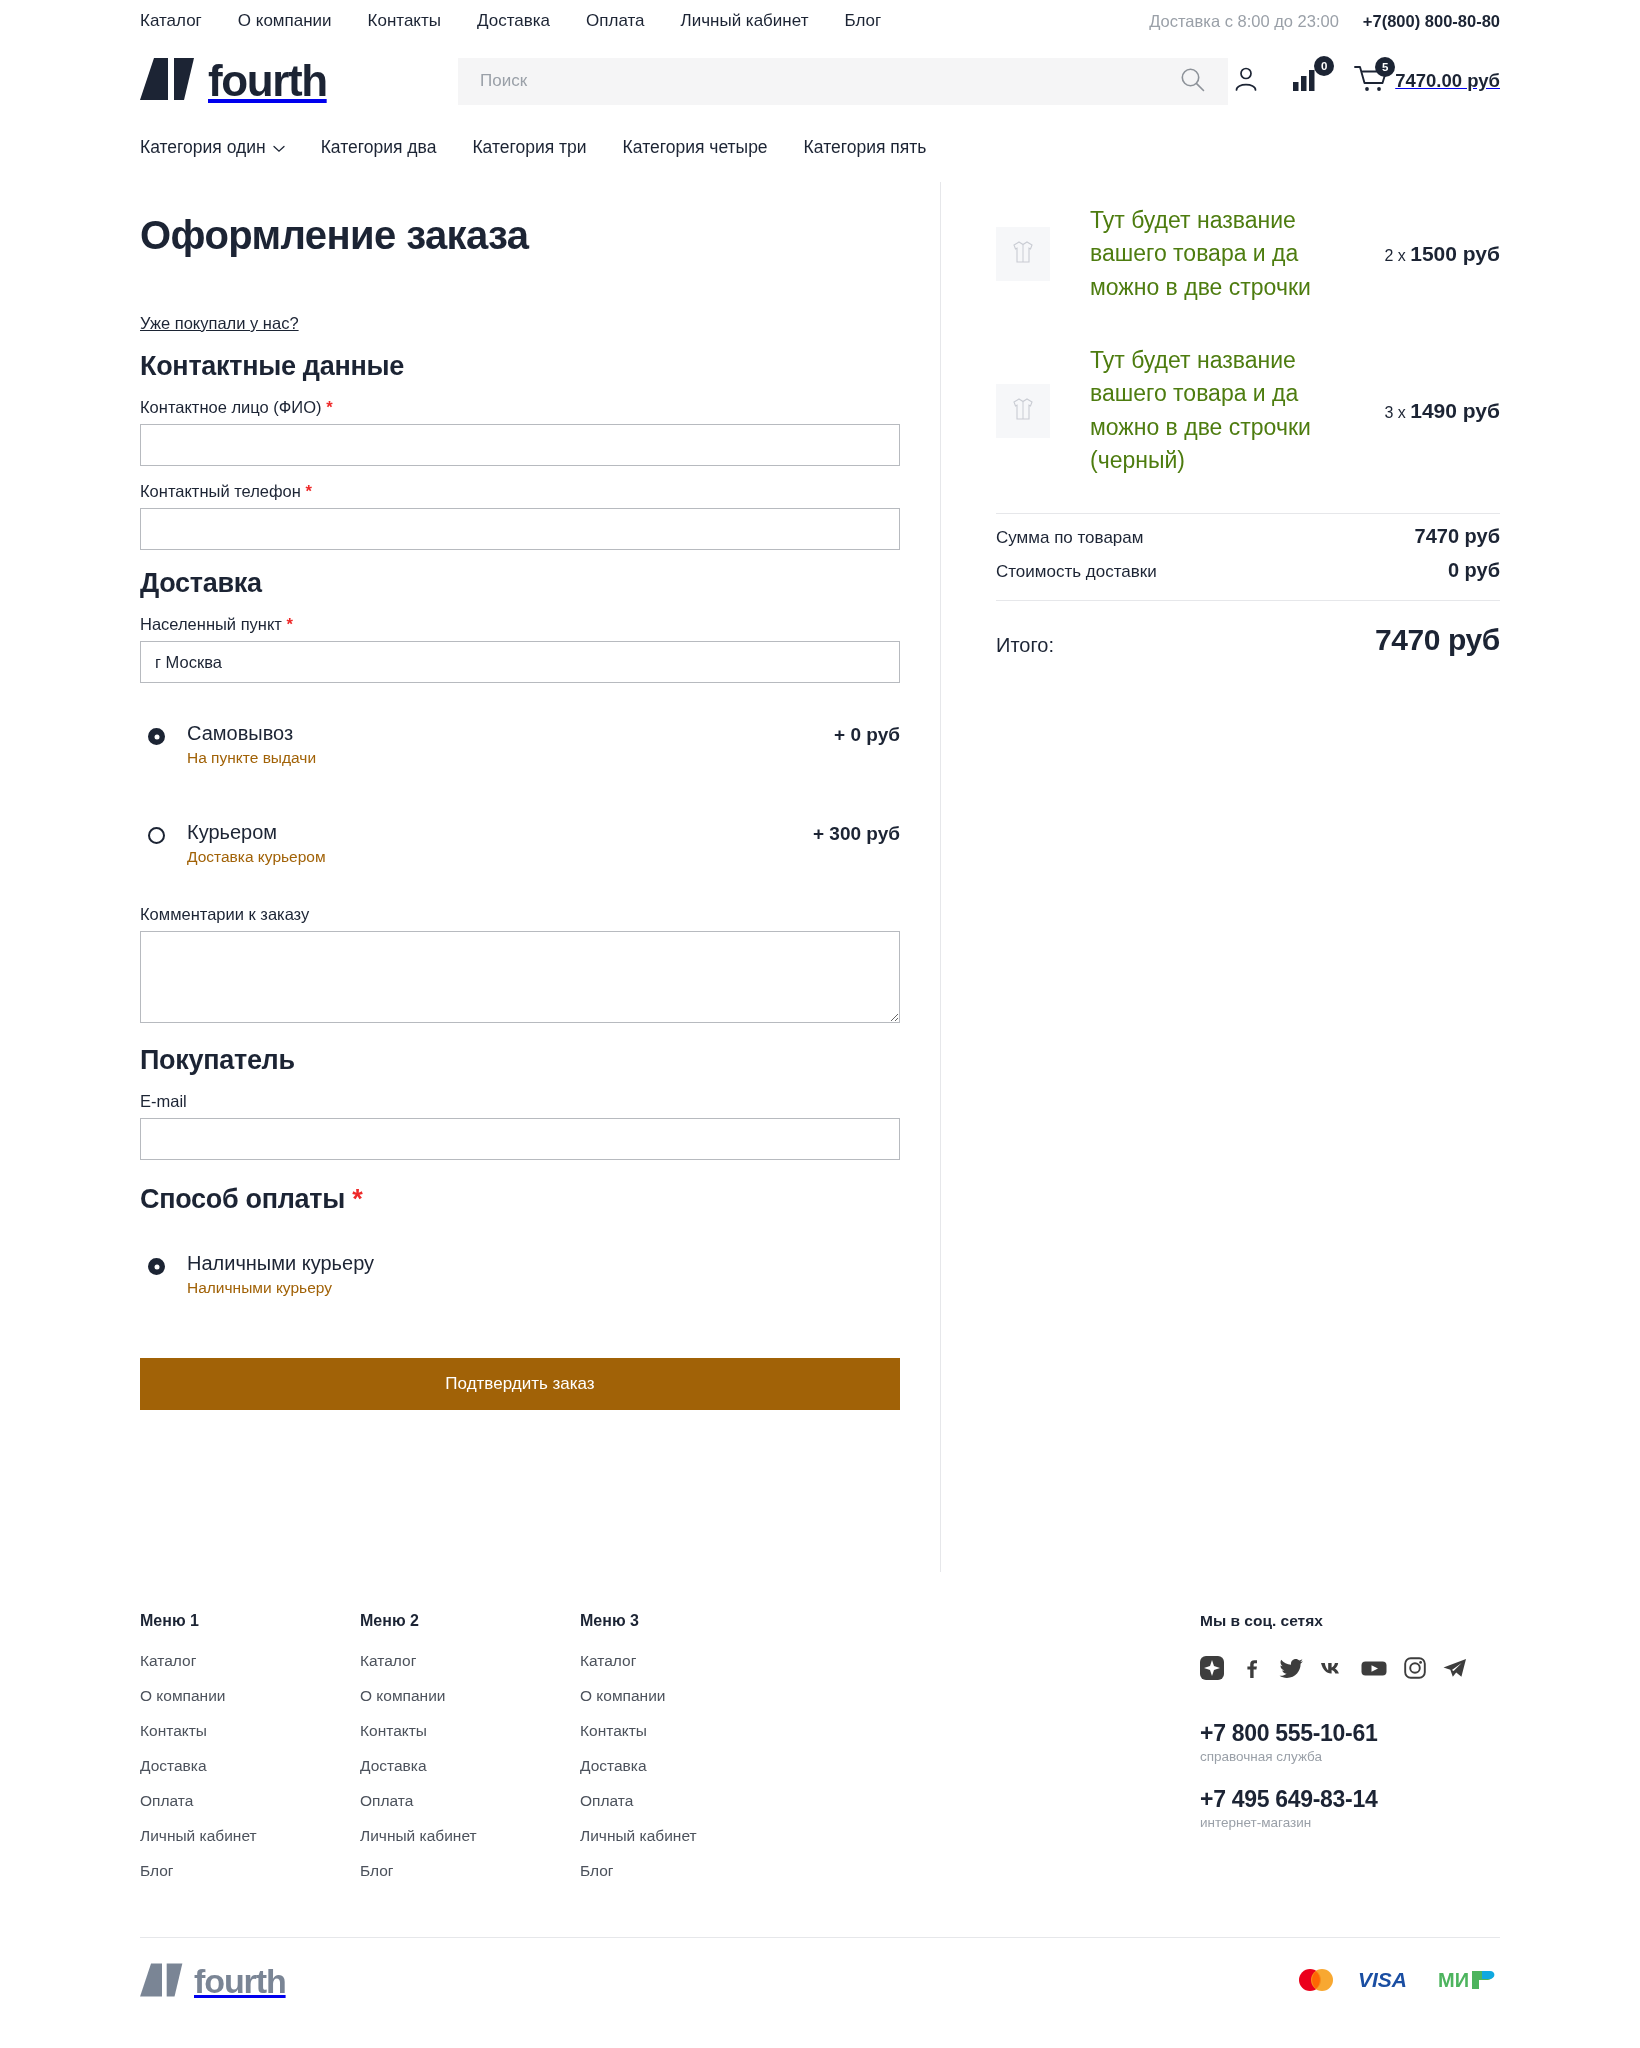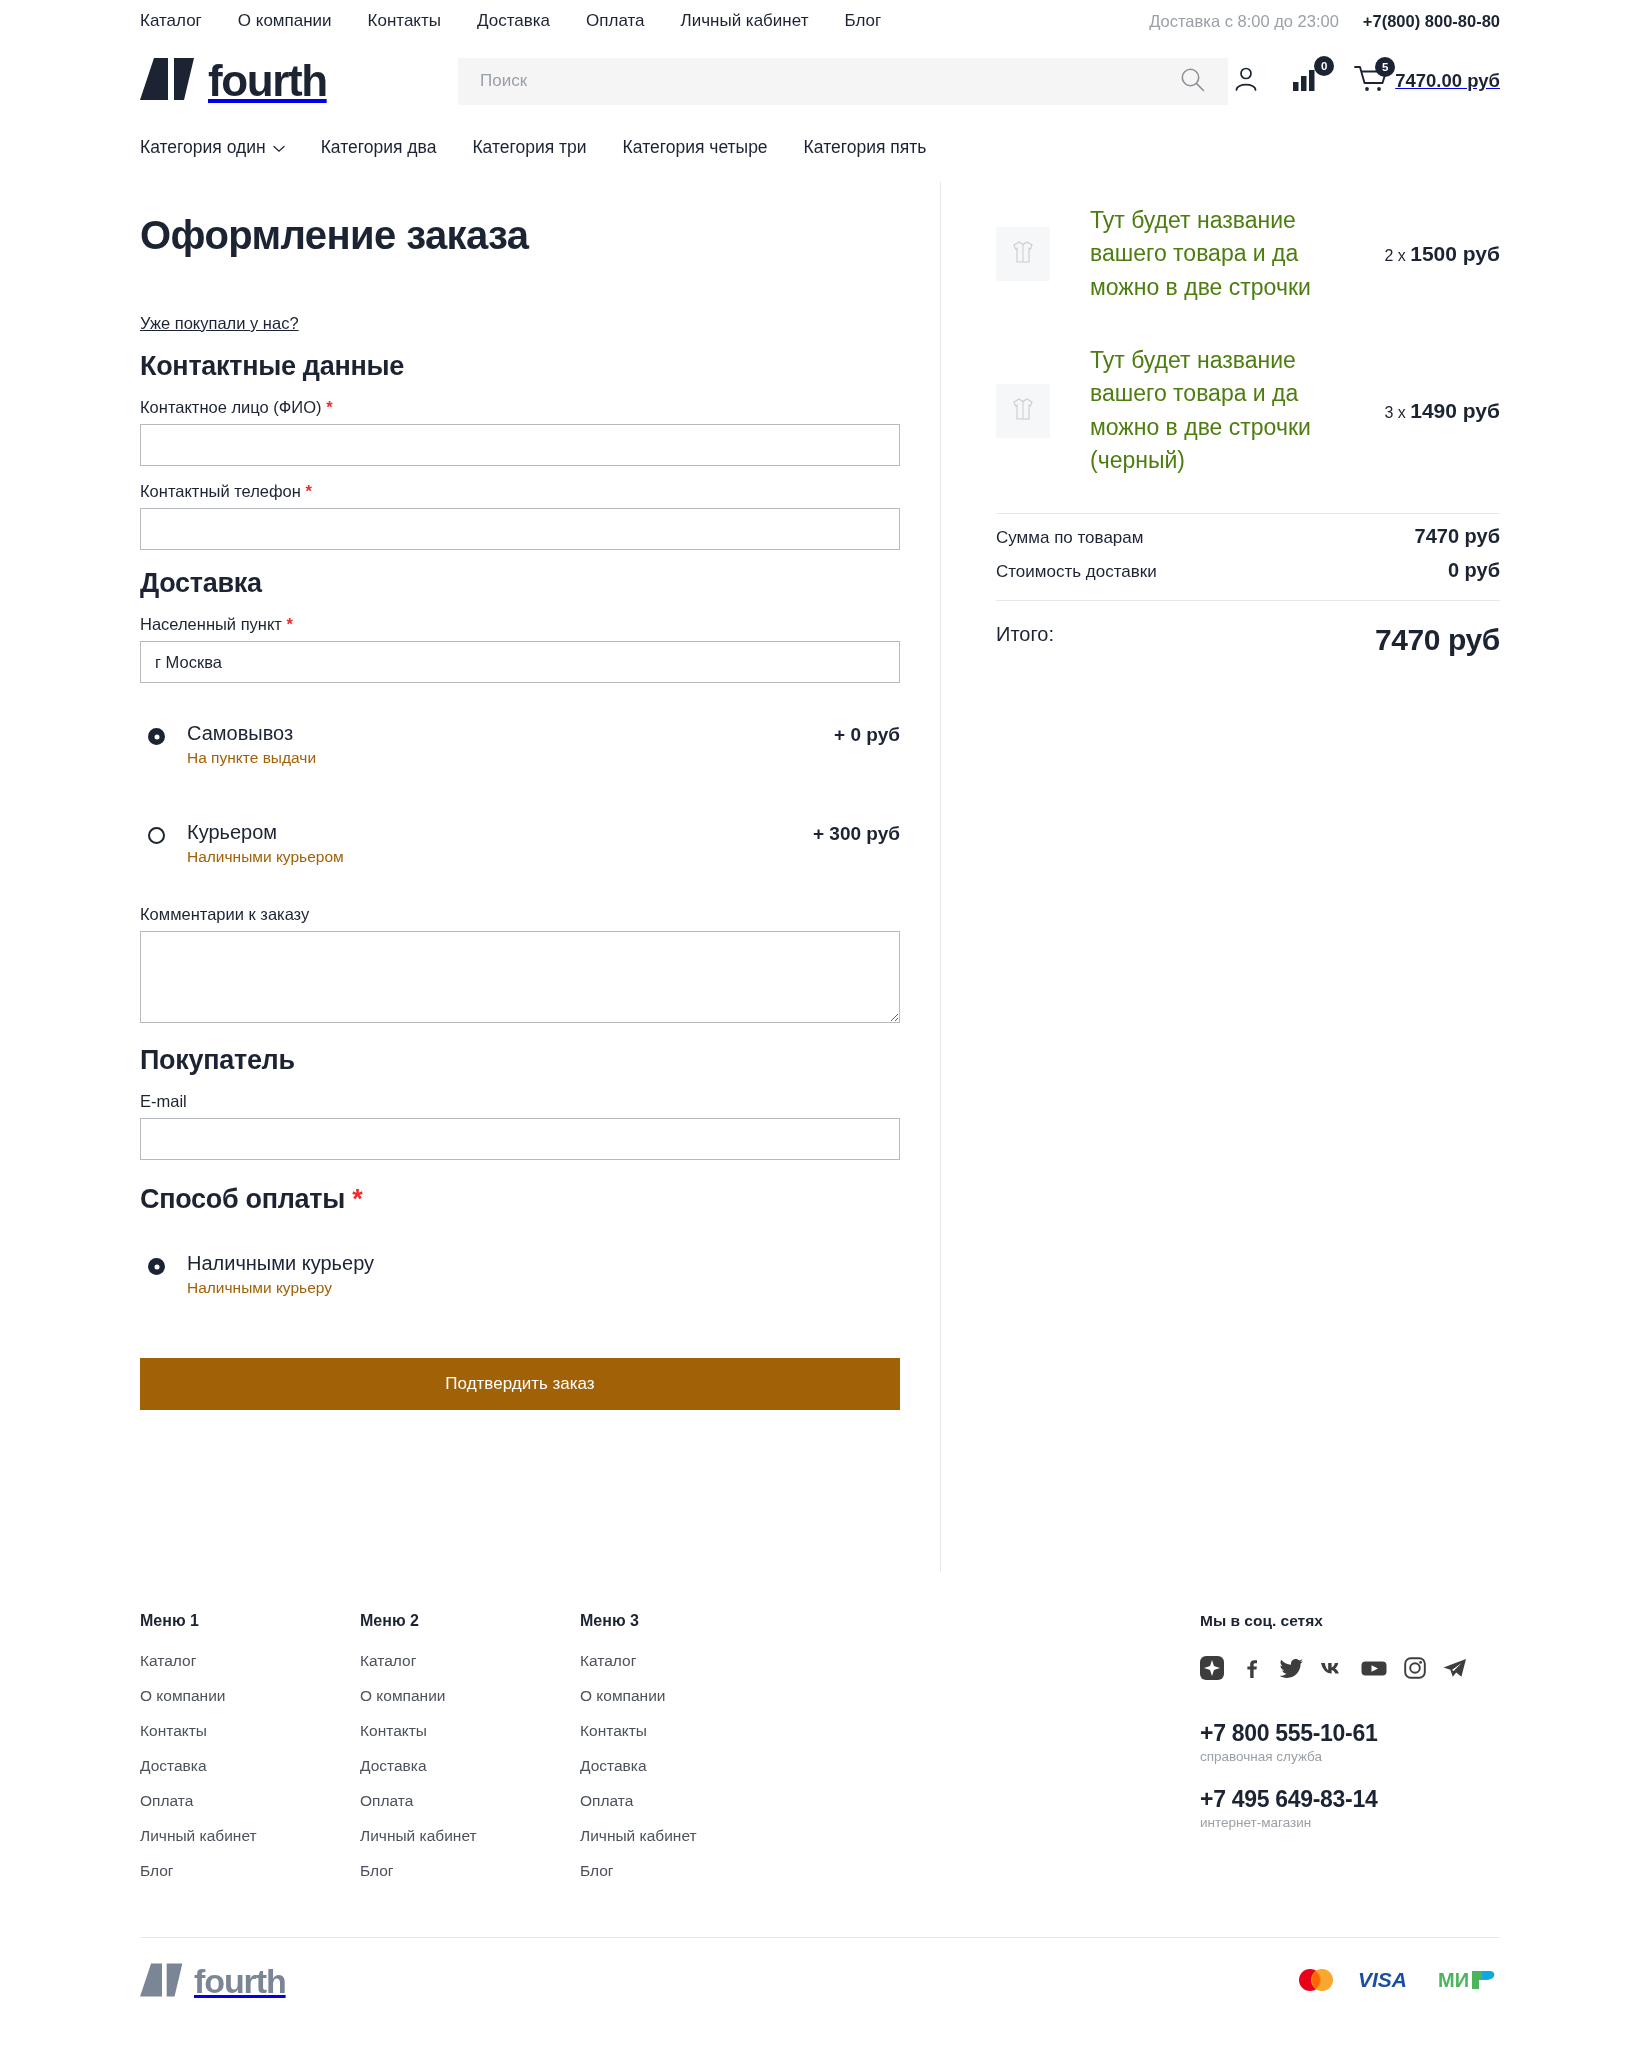--- a/index.html
+++ b/index.html
@@ -216,21 +216,21 @@
   .prod-price b { font-size: 21px; font-weight: 700; }
 
   .sum-divider { height: 1px; background: #e6e7ea; margin: 10px 0 0 0; }
   .sum-line {
     display: flex; justify-content: space-between; align-items: baseline;
     padding: 11px 0 0 0;
   }
   .sum-label { font-size: 17px; color: #1c2434; }
   .sum-val { font-size: 20px; font-weight: 700; color: #1c2434; }
   .total-line {
-    display: flex; justify-content: space-between; align-items: flex-start;
+    display: flex; justify-content: space-between; align-items: flex-end;
     padding-top: 22px;
     gap: 12px;
   }
   .total-label { font-size: 20px; color: #1c2434; }
   .total-val { font-size: 30px; font-weight: 700; color: #1c2434; letter-spacing: -0.4px; }
 
   
   .footer { padding-top: 40px; }
   .footer-grid { display: flex; }
   .fmenu { width: 220px; }
@@ -405,21 +405,21 @@
             <span class="opt-title" style="display:block">Самовывоз</span>
             <span class="opt-sub" style="display:block">На пункте выдачи</span>
           </span>
           <span class="opt-price">+ 0 руб</span>
         </div>
 
         <div class="opt-row" style="margin-top:26px">
           <span class="radio"></span>
           <span class="opt-body">
             <span class="opt-title" style="display:block">Курьером</span>
-            <span class="opt-sub" style="display:block">Наличными курьером</span>
+            <span class="opt-sub" style="display:block">Доставка курьером</span>
           </span>
           <span class="opt-price">+ 300 руб</span>
         </div>
 
         <div class="field" style="margin-top:26px">
           <label class="field-label">Комментарии к заказу</label>
           <textarea class="field-textarea" style=""></textarea>
         </div>
 
         

